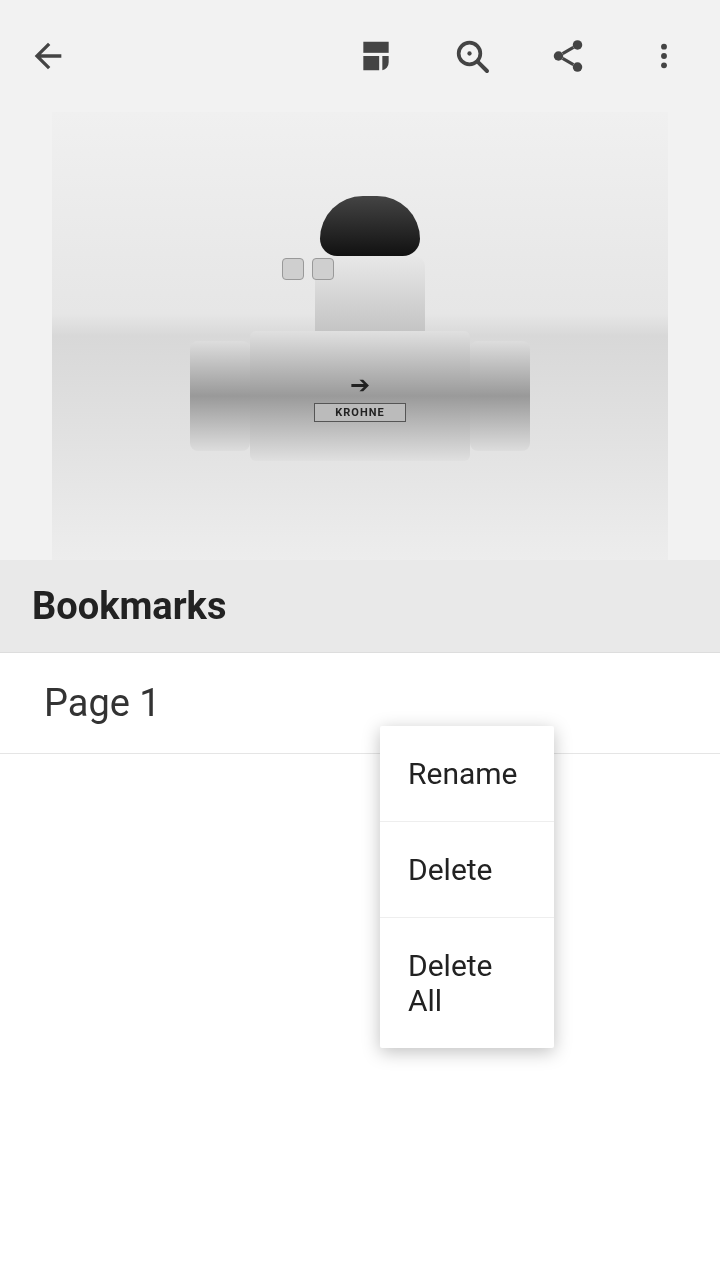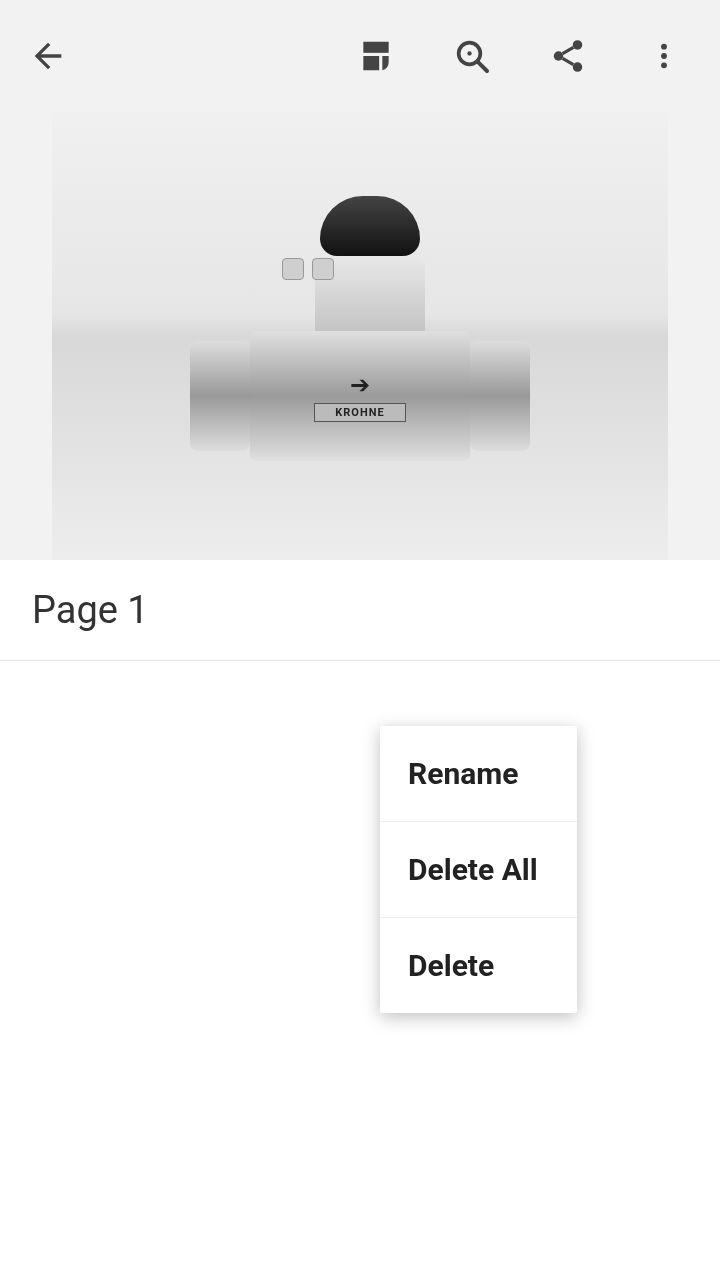--- a/index.html
+++ b/index.html
@@ -120,35 +120,34 @@
   }
   .bookmarks-header {
     background:#e9e9e9;
     padding: 24px 32px;
     font-size:38px;
     font-weight:700;
     color:#222;
     border-bottom:1px solid #ddd;
   }
   .bookmark-row {
-    padding: 28px 32px;
+    padding: 28px 44px;
     font-size:38px;
     color:#333;
     border-bottom:1px solid #e5e5e5;
   }
 
   .context-menu {
     position:absolute;
     top:726px;
     left:380px;
-    width:197px;
+    width:174px;
     background:#fff;
     box-shadow: 0 4px 18px rgba(0,0,0,0.25);
     border-radius:2px;
-    font-weight:bold;
   }
   .context-item {
     padding: 30px 28px;
     font-size:30px;
     color:#222;
     border-bottom:1px solid #eee;
   }
   .context-item:last-child { border-bottom:none; }
 
   svg { display:block; }
@@ -217,28 +216,29 @@
     </div>
   </div>
 </div>
 <div class="doc-title-bar">
   <div class="grey-block"></div>
   <div class="title">OPTIFLUX 6000</div>
   <div class="badge">Quick Start</div>
 </div>
 
 <div class="bookmarks-panel">
+  <div class="bookmarks-header">Bookmarks</div>
   <div class="bookmark-row">
     <span>Page 1</span>
   </div>
 </div>
 
 <div class="context-menu">
   <div class="context-item">
     <span>Rename</span>
   </div>
   <div class="context-item">
+    <span>Delete</span>
+  </div>
+  <div class="context-item">
     <span>Delete All</span>
   </div>
-  <div class="context-item">
-    <span>Delete</span>
-  </div>
 </div>
 
 </body></html>

